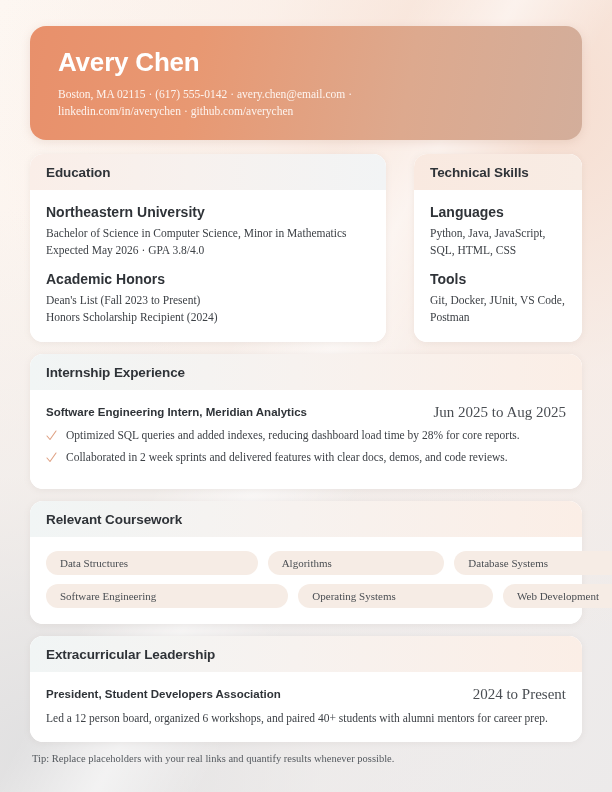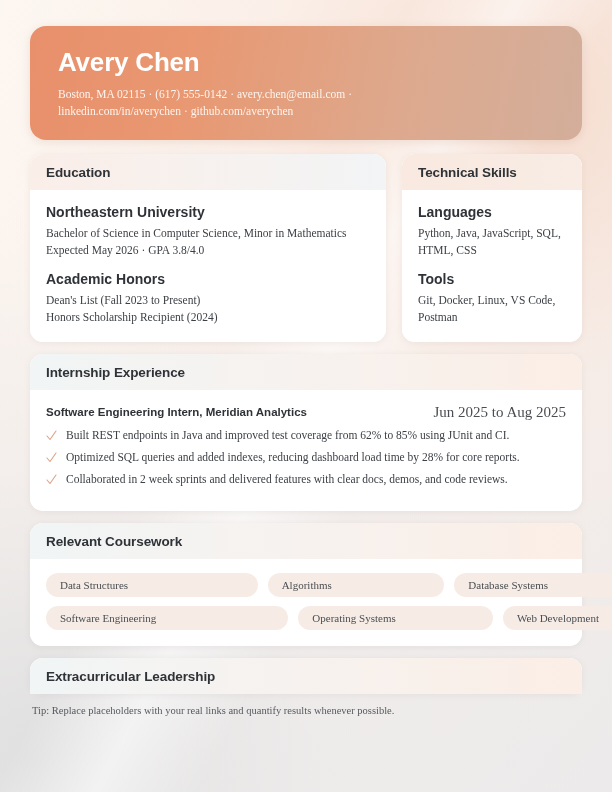--- a/index.html
+++ b/index.html
@@ -103,21 +103,21 @@
     font-family: "Liberation Serif", serif;
     font-size: 11.5px;
     line-height: 1.45;
     color: #3d4146;
   }
   .block-gap { height: 13px; }
 
   
   .top-row {
     display: flex;
-    gap: 16px;
+    gap: 28px;
     margin-top: 14px;
     align-items: stretch;
   }
   .col-edu { width: 356px; flex: 0 0 356px; }
   .col-skills { flex: 1 1 auto; }
   .col-edu .card-inner, .col-skills .card-inner { height: 100%; box-sizing: border-box; }
 
   
   .sec { margin-top: 12px; }
   .row-title {
@@ -231,44 +231,36 @@
     </div>
 
     <div class="card col-skills">
       <div class="card-inner">
         <div class="sec-head grad-pink">Technical Skills</div>
         <div class="card-body">
           <div class="sub-title">Languages</div>
           <div class="serif">Python, Java, JavaScript, SQL, HTML, CSS</div>
           <div class="block-gap"></div>
           <div class="sub-title">Tools</div>
-          <div class="serif">Git, Docker, Linux, VS Code, Postman</div>
+          <div class="serif">Git, Docker, JUnit, VS Code, Postman</div>
         </div>
       </div>
     </div>
 
   </div>
 
   <div class="card sec">
     <div class="card-inner">
       <div class="sec-head grad-grey-pink">Internship Experience</div>
       <div class="card-body">
         <div class="row-title">
           <div class="role">Software Engineering Intern, Meridian Analytics</div>
           <div class="daterange">Jun 2025 to Aug 2025</div>
         </div>
         <ul class="bullets">
-          <li>
-            <span class="check">
-              <svg width="11" height="13" viewBox="0 0 11 13">
-                  <path d="M1 7 L4 10.5 L10 2" fill="none" stroke="#dfa183" stroke-width="1.1" stroke-linecap="round" stroke-linejoin="round"></path>
-                </svg>
-            </span>
-            <span class="btext">Built REST endpoints in Java and improved test coverage from 62% to 85% using JUnit and CI.</span>
-          </li>
           <li>
             <span class="check">
               <svg width="11" height="13" viewBox="0 0 11 13">
                   <path d="M1 7 L4 10.5 L10 2" fill="none" stroke="#dfa183" stroke-width="1.1" stroke-linecap="round" stroke-linejoin="round"></path>
                 </svg>
             </span>
             <span class="btext">Optimized SQL queries and added indexes, reducing dashboard load time by 28% for core reports.</span>
           </li>
           <li>
             <span class="check">
@@ -297,18 +289,25 @@
           <span class="pill w-md">Operating Systems</span>
           <span class="pill w-sm">Web Development</span>
         </div>
       </div>
     </div>
   </div>
 
   <div class="card sec">
     <div class="card-inner">
       <div class="sec-head grad-grey-pink">Extracurricular Leadership</div>
+      <div class="card-body">
+        <div class="row-title">
+          <div class="role">President, Student Developers Association</div>
+          <div class="daterange">2024 to Present</div>
+        </div>
+        <div class="serif">Led a 12 person board, organized 6 workshops, and paired 40+ students with alumni mentors for career prep.</div>
+      </div>
     </div>
   </div>
 
   <div class="tip">Tip: Replace placeholders with your real links and quantify results whenever possible.</div>
 
 </div>
 
 </body></html>

